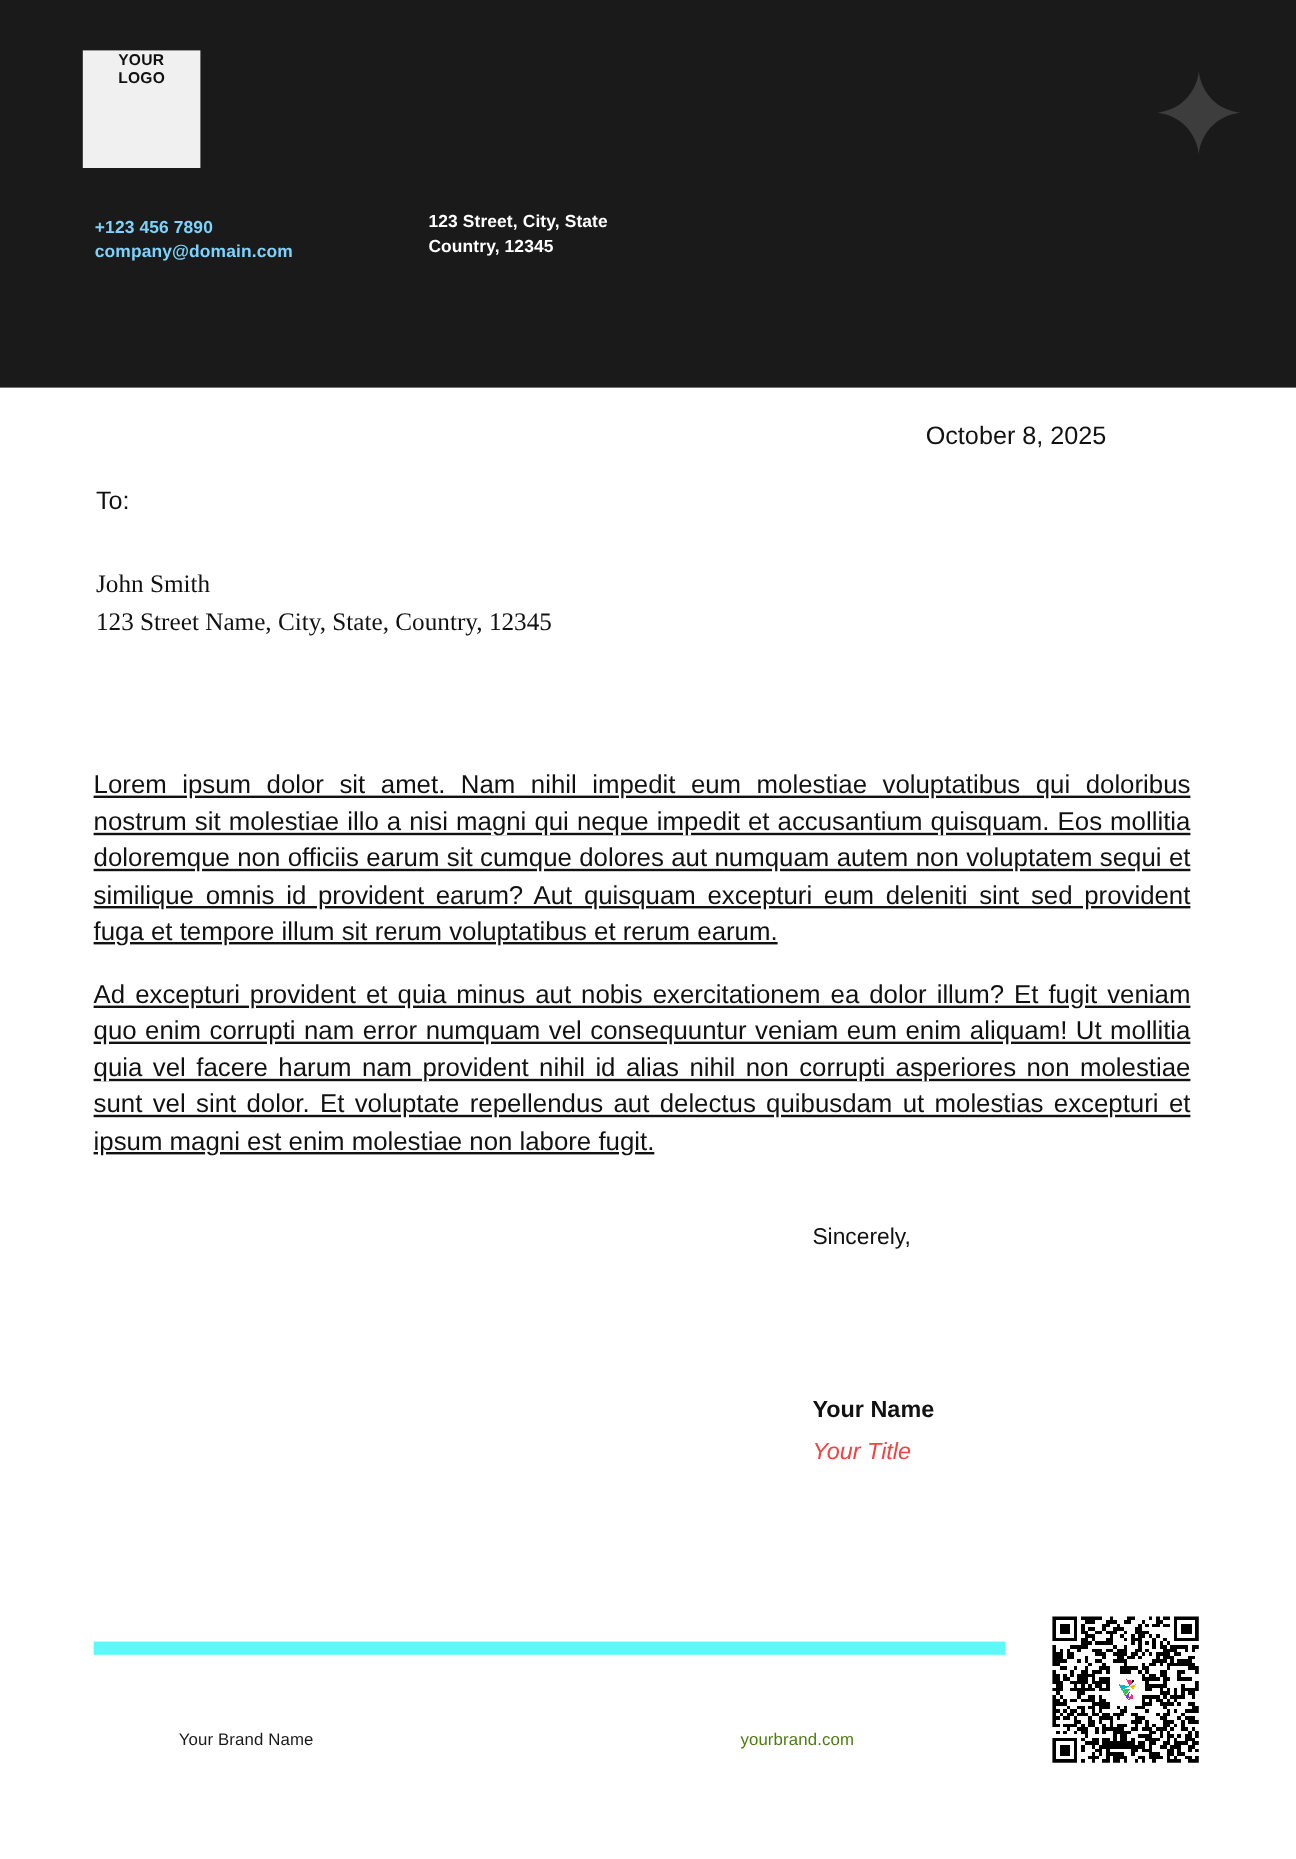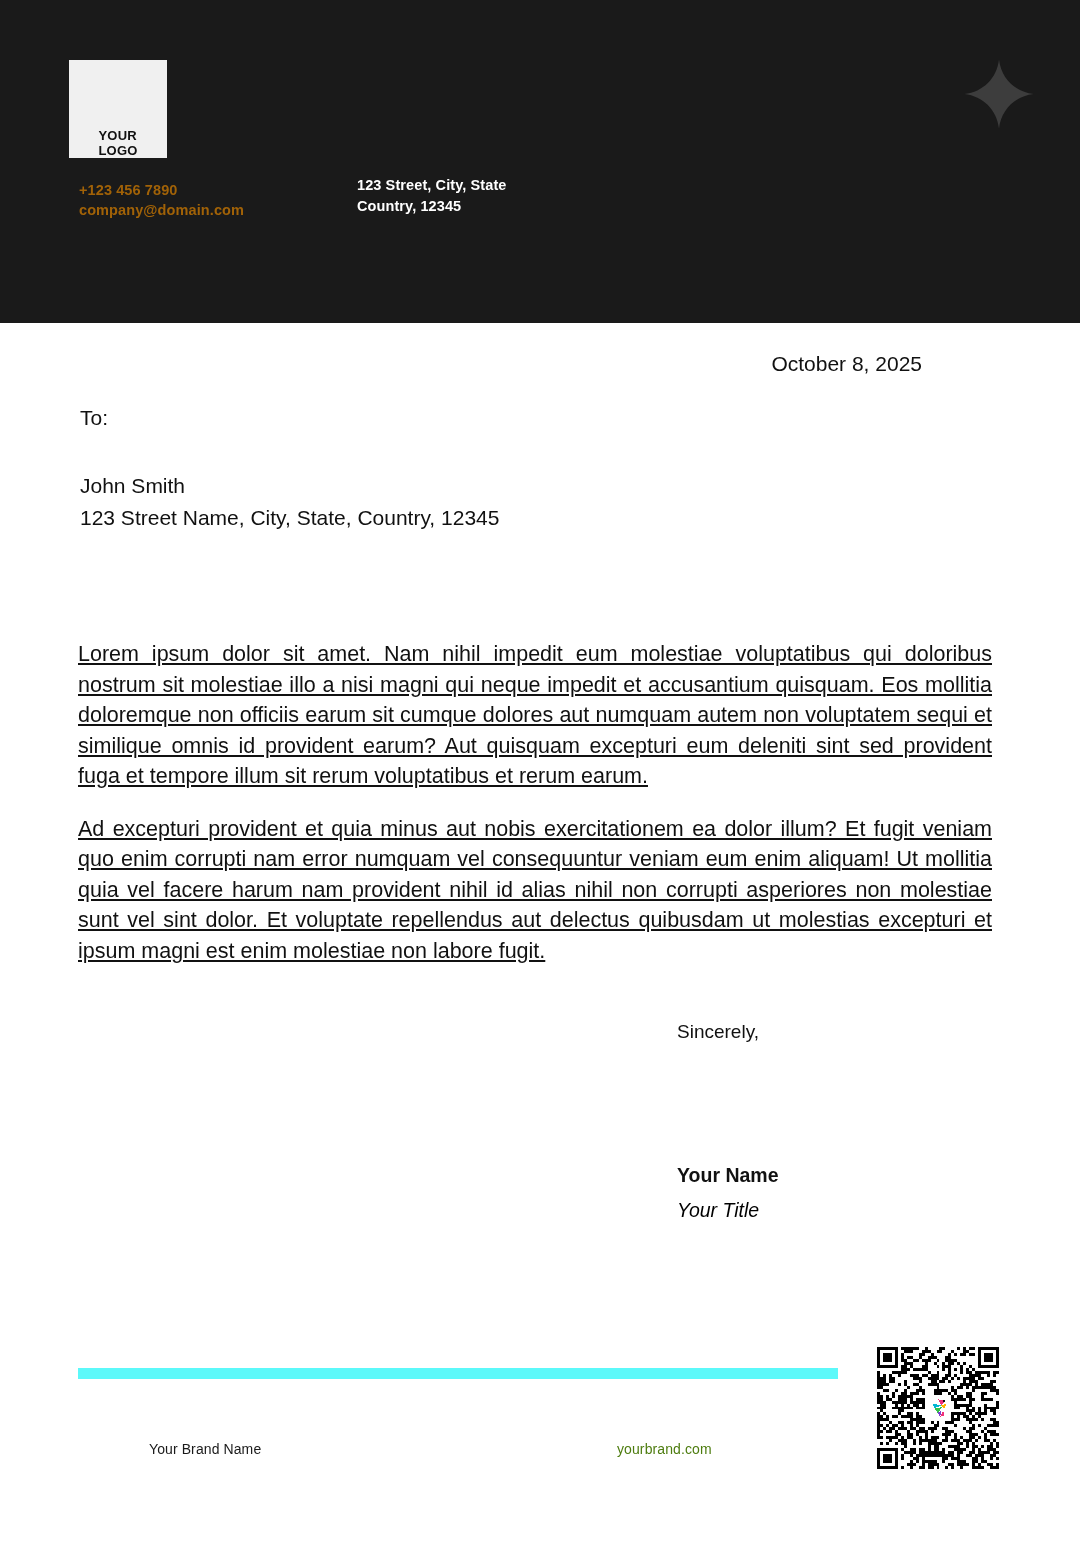--- a/index.html
+++ b/index.html
@@ -23,46 +23,46 @@
     position: absolute;
     left: 0;
     top: 0;
     width: 1080px;
     height: 323px;
     background: #1a1a1a;
   }
   .logo-box {
     position: absolute;
     left: 69px;
-    top: 60px;
+    top: 42px;
     width: 98px;
     height: 98px;
     background: #f0f0f0;
     display: flex;
-    align-items: flex-end;
+    align-items: flex-start;
     justify-content: center;
   }
   .logo-text {
     font-family: "Liberation Sans", sans-serif;
     font-weight: bold;
     font-size: 13px;
     line-height: 15px;
     color: #101010;
     letter-spacing: 0.2px;
     text-align: left;
     white-space: pre-line;
   }
   .contact-block {
     position: absolute;
     left: 79px;
     top: 180px;
     font-size: 14.5px;
     line-height: 20px;
     font-weight: bold;
-    color: #a16207;
+    color: #7dd3fc;
     letter-spacing: 0.1px;
   }
   .address-block {
     position: absolute;
     left: 357px;
     top: 175px;
     font-size: 14.5px;
     line-height: 21px;
     font-weight: bold;
     color: #ffffff;
@@ -93,20 +93,21 @@
     color: #111111;
     text-align: right;
   }
   .recipient {
     position: absolute;
     left: 80px;
     top: 470px;
     font-size: 21px;
     line-height: 32px;
     color: #111111;
+    font-family: Liberation Serif, serif;
   }
   .body-copy {
     position: absolute;
     left: 78px;
     top: 639px;
     width: 914px;
     font-size: 21.5px;
     line-height: 30.5px;
     color: #111111;
     text-align: justify;
@@ -132,21 +133,21 @@
     font-size: 19.5px;
     font-weight: bold;
     color: #111111;
   }
   .sign-title {
     position: absolute;
     left: 677px;
     top: 1199px;
     font-size: 19.5px;
     font-style: italic;
-    color: #000000;
+    color: #ef4444;
   }
 
   
   .footer-rule {
     position: absolute;
     left: 78px;
     top: 1368px;
     width: 760px;
     height: 11px;
     background: #5cf9fa;

